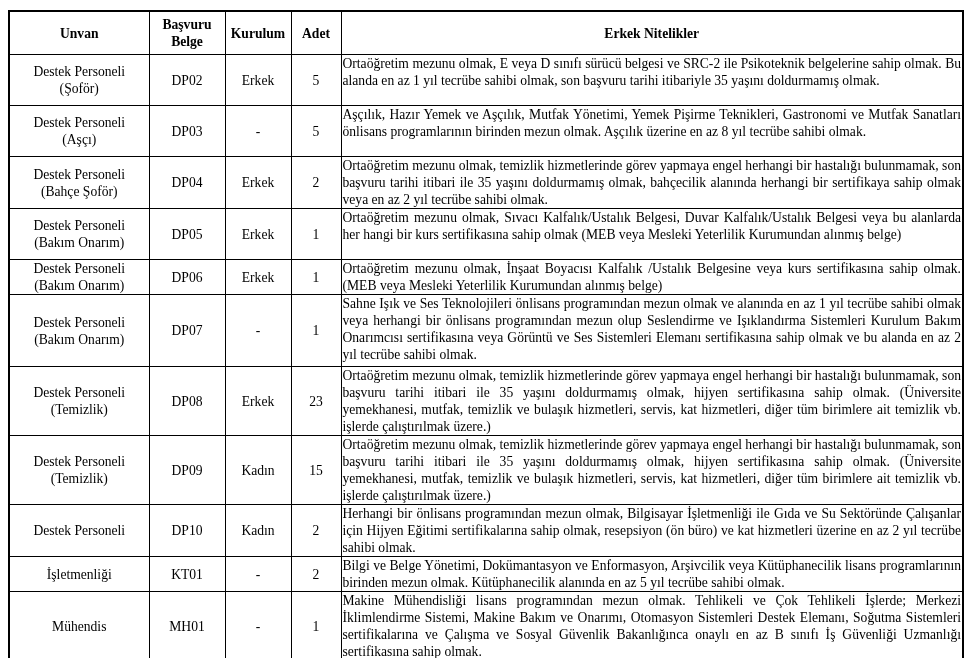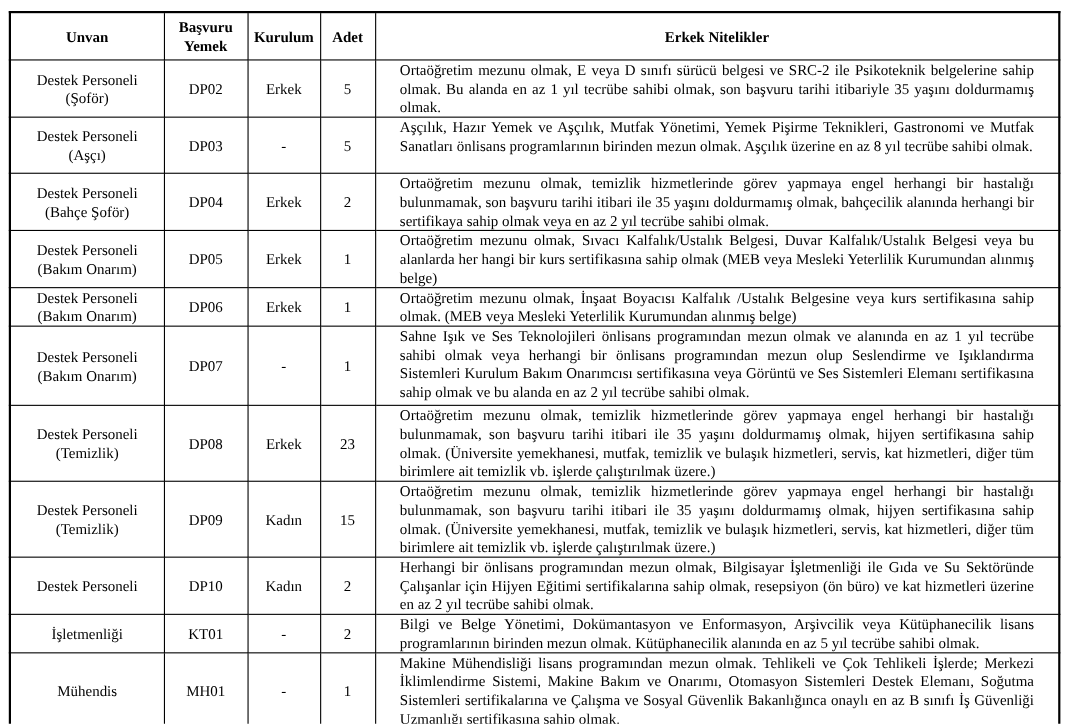--- a/index.html
+++ b/index.html
@@ -3,21 +3,21 @@
 <meta charset="utf-8">
 <style>
   html, body { margin: 0; padding: 0; background: #ffffff; }
   body { width: 974px; height: 658px; position: relative; overflow: hidden;
          font-family: "Liberation Serif", "DejaVu Serif", serif; color: #000; }
   table { position: absolute; left: 8px; top: 10px; width: 956px;
           border-collapse: collapse; border: 2px solid #000; table-layout: fixed; }
   th, td { border: 1px solid #000; padding: 0 4px; font-size: 13.6px; line-height: 17px; }
   th { font-weight: bold; text-align: center; vertical-align: middle; height: 42px; }
   td.c { text-align: center; vertical-align: middle; }
-  td.t { text-align: justify; text-align-last: left; vertical-align: top; padding: 0 22px; }
+  td.t { text-align: justify; text-align-last: left; vertical-align: top; padding: 0 1px; }
   tr.h2 td { height: 33px; }
   tr.h3 td { height: 50px; }
   tr.h4 td { height: 67px; }
   tr.h2b td { height: 34px; }
   tr.h4b td { height: 71px; }
   col.c1 { width: 140px; } col.c2 { width: 76px; } col.c3 { width: 66px; }
   col.c4 { width: 50px; } col.c5 { width: auto; }
   .line { display: block; text-align: center; }
 </style>
 </head>
@@ -29,21 +29,21 @@
       <col class="c2">
       <col class="c3">
       <col class="c4">
       <col class="c5">
     </colgroup>
   <thead>
     <tr>
       <th>Unvan</th>
       <th>
         <span class="line">Başvuru</span>
-        <span class="line">Yemek</span>
+        <span class="line">Belge</span>
       </th>
       <th>Kurulum</th>
       <th>Adet</th>
       <th>Erkek Nitelikler</th>
     </tr>
   </thead>
   <tbody>
     <tr class="h3">
       <td class="c">
           <span class="line">Destek Personeli</span>

